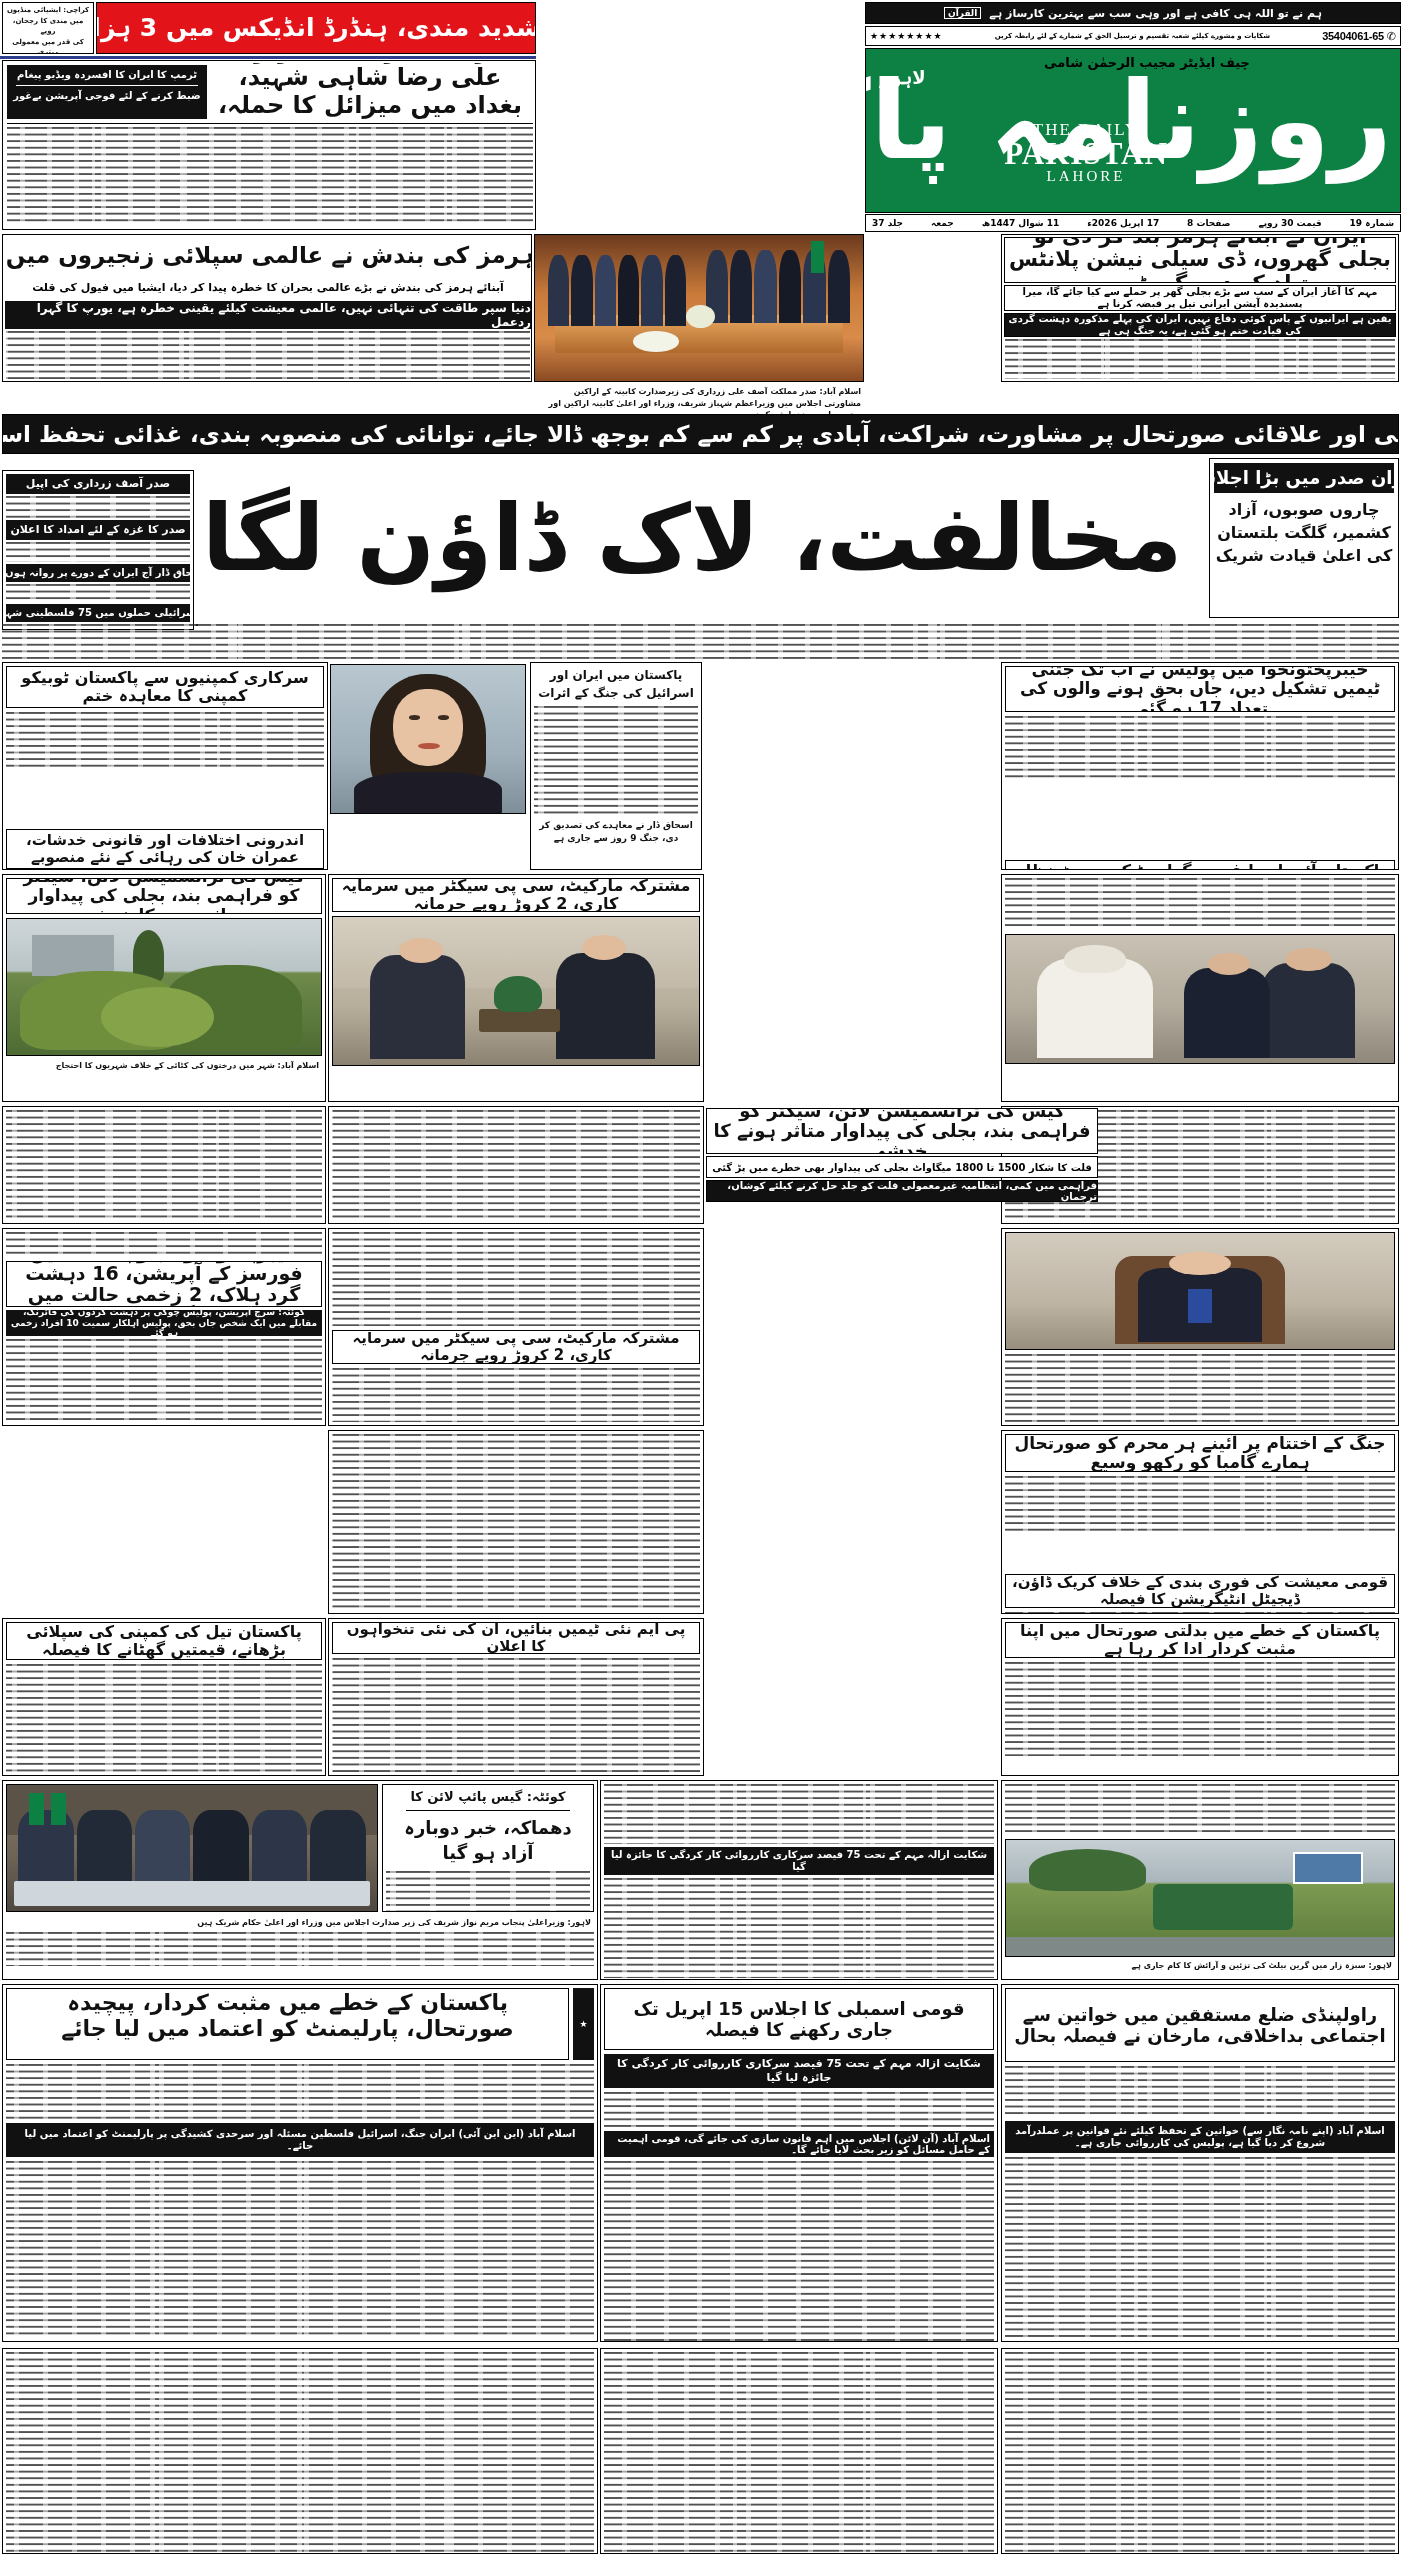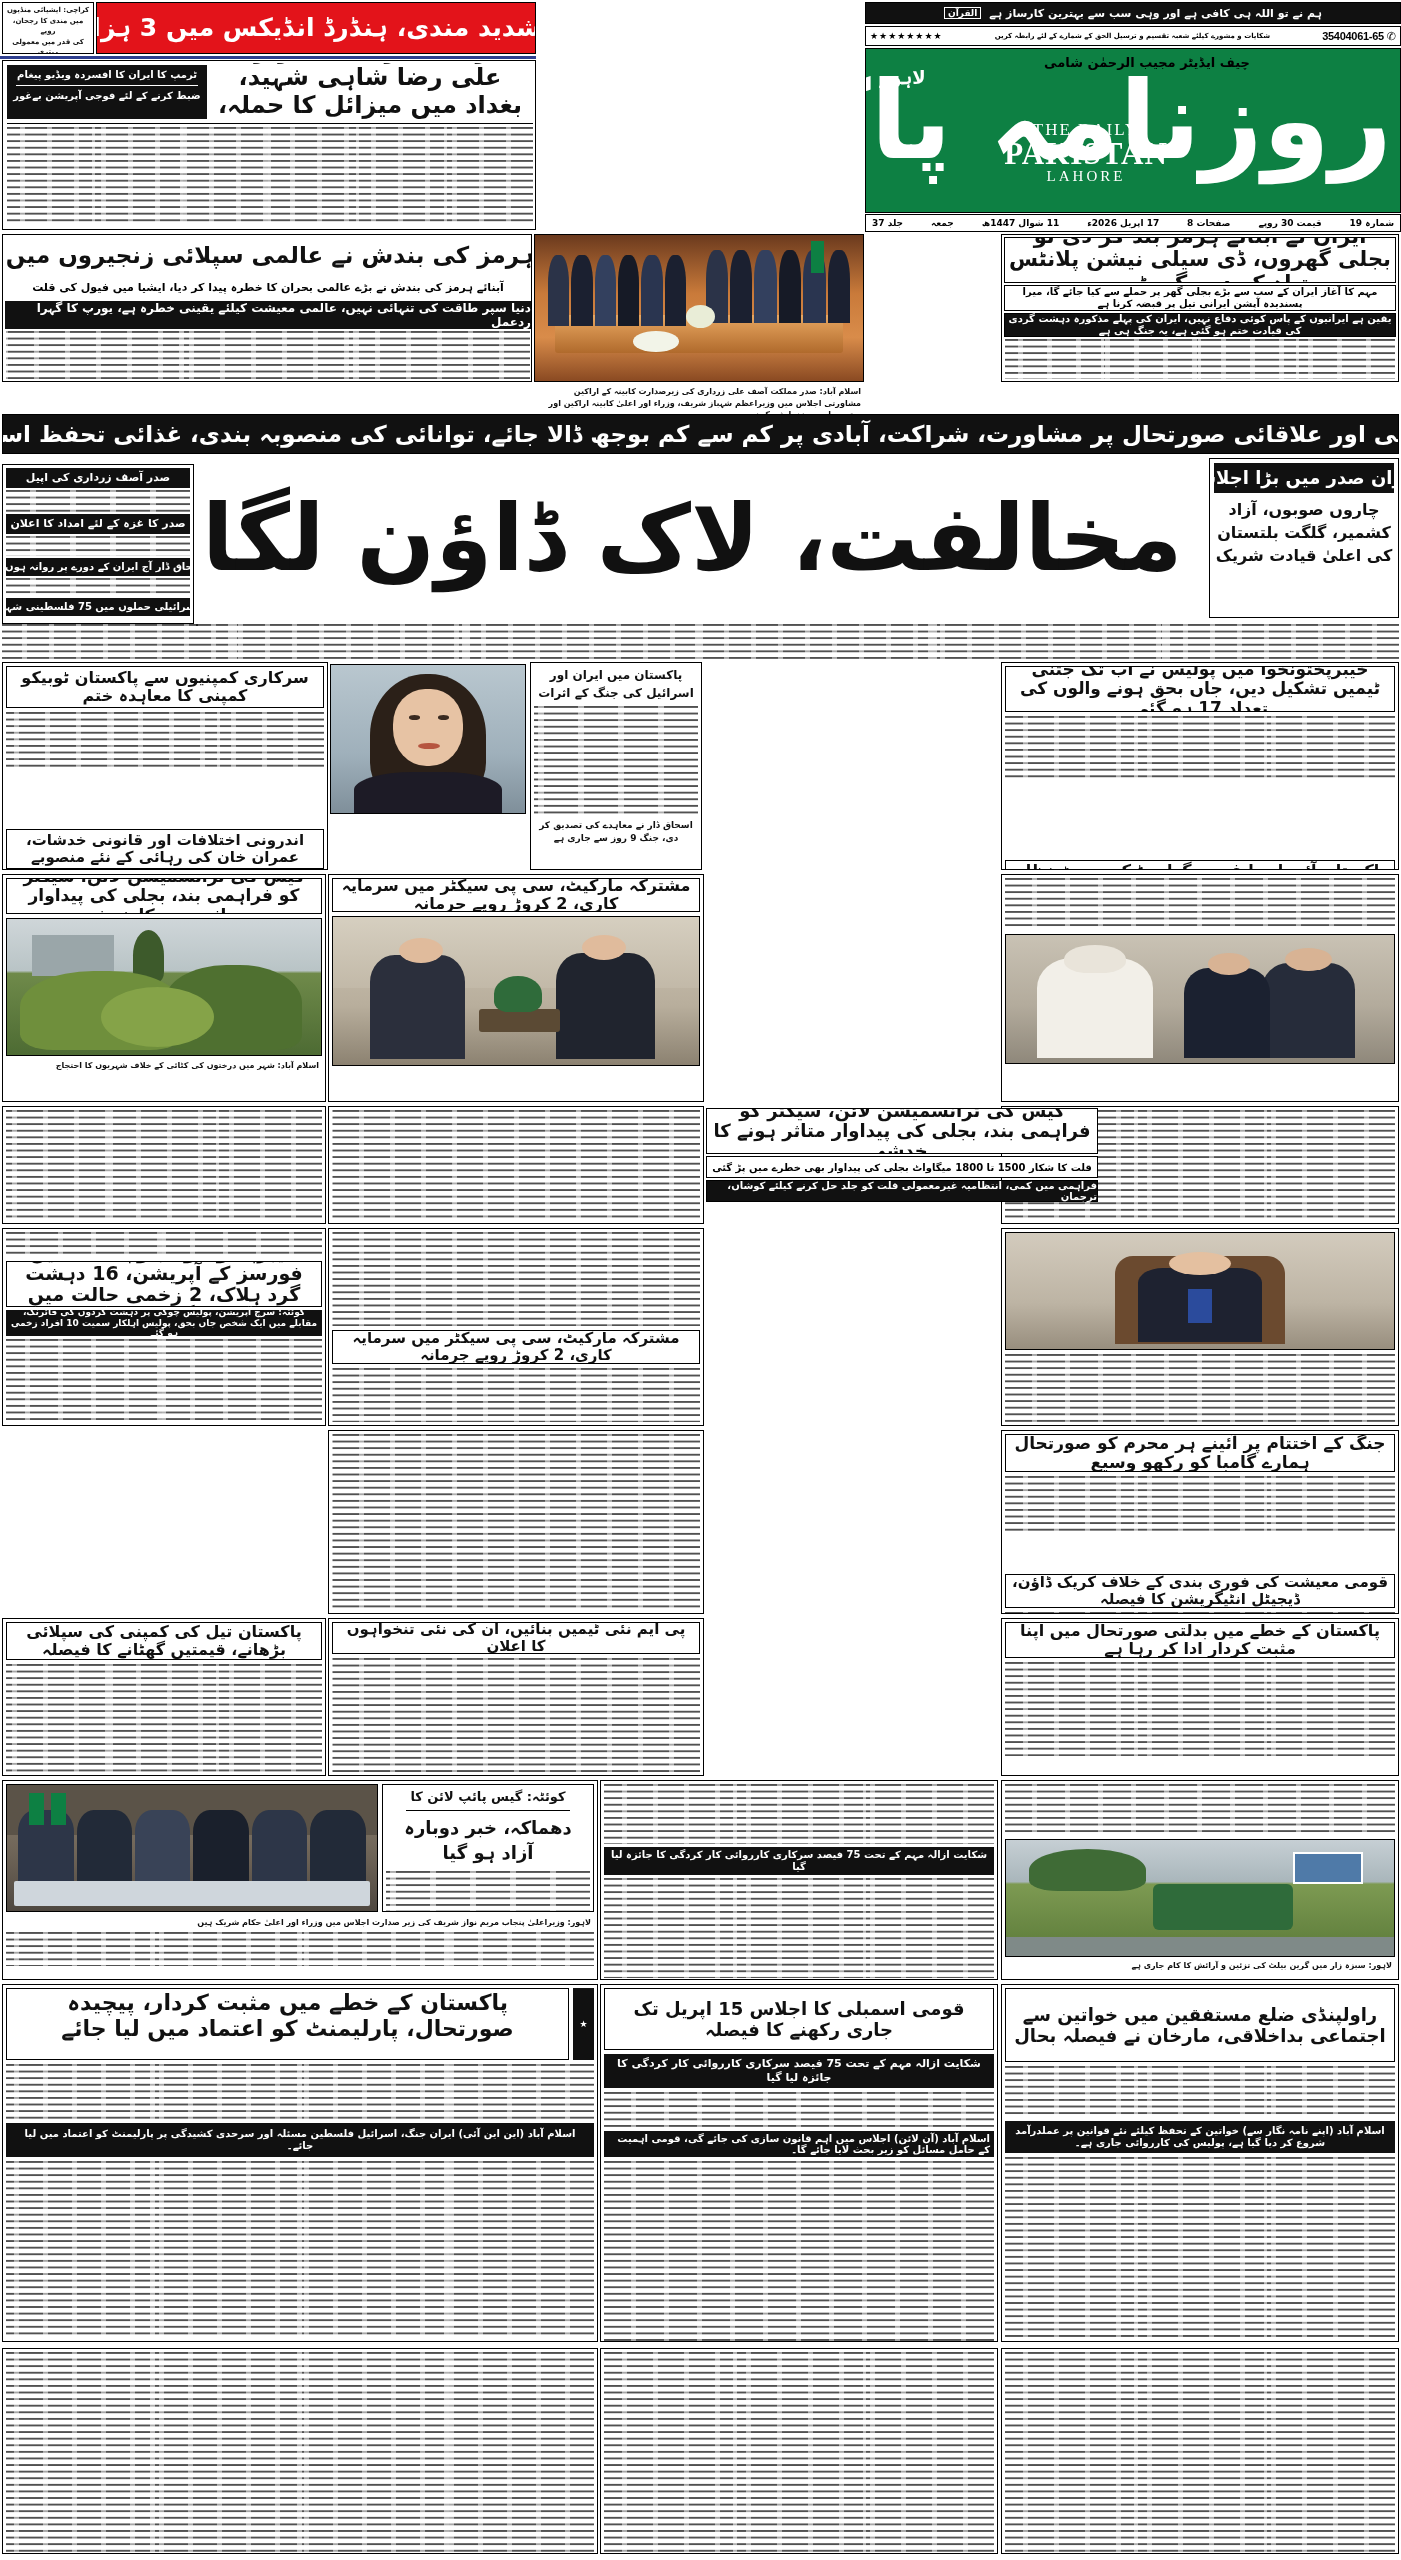--- a/index.html
+++ b/index.html
@@ -251,21 +251,21 @@
   <div class="panel" style="position:absolute;right:2px;top:2px;width:190px;height:160px;padding:4px;">
     <div class="hl-blk hl" style="font-size:18px;height:30px;display:flex;align-items:center;justify-content:center;">ایوان صدر میں بڑا اجلاس</div>
     <div style="height:5px;"></div>
     <div class="urdu" style="font-size:16px;line-height:1.45;text-align:center;color:#111;">چاروں صوبوں، آزاد کشمیر، گلگت بلتستان کی اعلیٰ قیادت شریک</div>
   </div>
 
   <div style="position:absolute;left:196px;top:0;width:1000px;height:165px;display:flex;align-items:center;justify-content:center;overflow:hidden;">
     <span class="urdu" style="font-size:92px;line-height:1;white-space:nowrap;color:#111;letter-spacing:-2px;">صوبوں کی مخالفت، لاک ڈاؤن لگانے کا فیصلہ</span>
   </div>
 
-  <div class="panel" style="position:absolute;left:2px;top:8px;width:192px;height:160px;padding:3px;overflow:hidden;">
+  <div class="panel" style="position:absolute;left:2px;top:14px;width:192px;height:160px;padding:3px;overflow:hidden;">
     <div class="hl-blk hl" style="font-size:11px;height:20px;display:flex;align-items:center;justify-content:center;">صدر آصف زرداری کی اپیل</div>
     <div class="copy" style="height:22px;margin-top:2px;"></div>
     <div class="hl-blk hl" style="font-size:11px;height:20px;display:flex;align-items:center;justify-content:center;margin-top:2px;">صدر کا غزہ کے لئے امداد کا اعلان</div>
     <div class="copy" style="height:20px;margin-top:2px;"></div>
     <div class="hl-blk hl" style="font-size:10px;height:18px;display:flex;align-items:center;justify-content:center;margin-top:2px;">اسحاق ڈار آج ایران کے دورے پر روانہ ہوں گے</div>
     <div class="copy" style="height:18px;margin-top:2px;"></div>
     <div class="hl-blk hl" style="font-size:10px;height:18px;display:flex;align-items:center;justify-content:center;margin-top:2px;">اسرائیلی حملوں میں 75 فلسطینی شہید</div>
   </div>
 
   <div class="panel" style="position:absolute;left:196px;top:168px;width:0;height:0;"></div>

